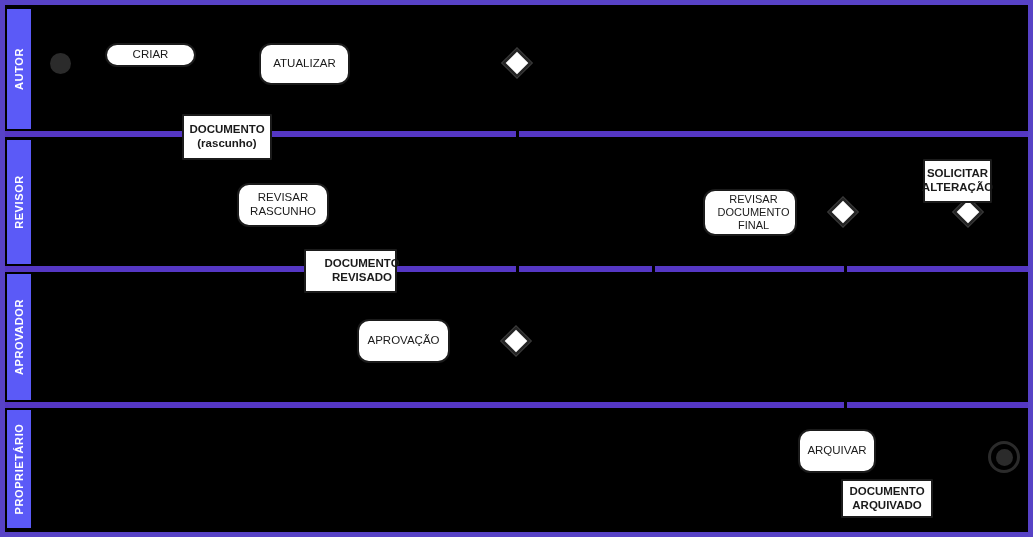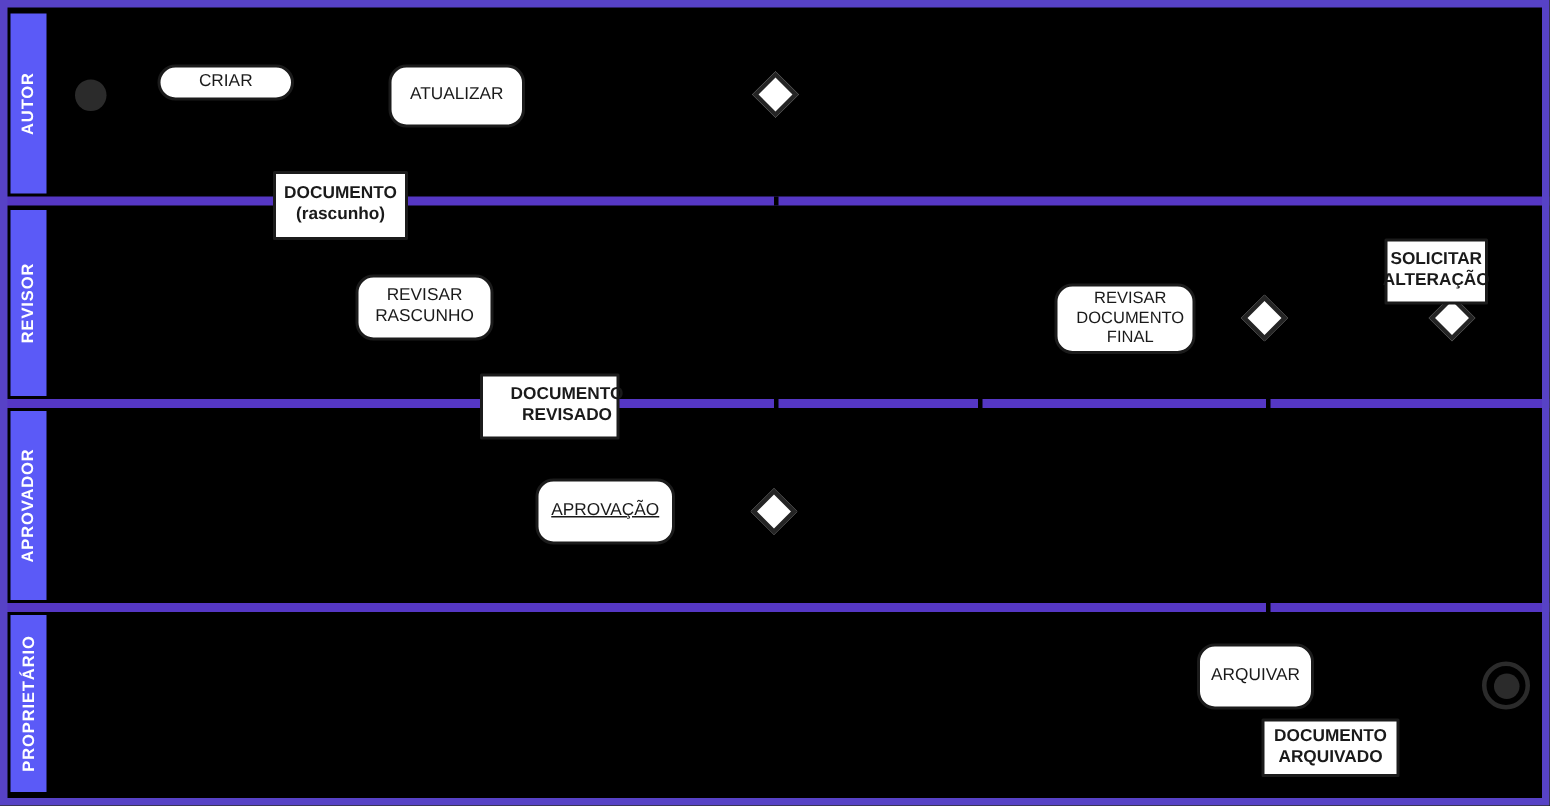--- a/index.html
+++ b/index.html
@@ -180,23 +180,23 @@
   <div class="task" style="left:105px;top:43px;width:91px;height:24px;">CRIAR</div>
   <div class="task" style="left:259px;top:43px;width:91px;height:42px;">ATUALIZAR</div>
   <div class="gateway" style="left:506px;top:52px;"></div>
   <div class="doclabel" style="left:182px;top:114px;width:90px;height:46px;">DOCUMENTO (rascunho)</div>
   <div class="doclabel" style="left:923px;top:115px;width:69px;height:44px;margin-top:44px;">SOLICITAR ALTERAÇÃO</div>
 
   <div class="task" style="left:237px;top:183px;width:92px;height:44px;">REVISAR RASCUNHO</div>
   <div class="task small-task" style="left:703px;top:189px;width:94px;height:47px;padding-left:12px;">REVISAR DOCUMENTO FINAL</div>
   <div class="gateway" style="left:832px;top:201px;"></div>
   <div class="gateway" style="left:957px;top:201px;"></div>
-  <div class="doclabel" style="left:320px;top:249px;width:93px;height:44px;padding-left:27px;">DOCUMENTO REVISADO</div>
-
-  <div class="task" style="left:357px;top:319px;width:93px;height:44px;text-decoration:underline;">APROVAÇÃO</div>
+  <div class="doclabel" style="left:304px;top:249px;width:93px;height:44px;padding-left:27px;">DOCUMENTO REVISADO</div>
+
+  <div class="task" style="left:357px;top:319px;width:93px;height:44px;">APROVAÇÃO</div>
   <div class="gateway" style="left:505px;top:330px;"></div>
 
   <div class="task" style="left:798px;top:429px;width:78px;height:44px;">ARQUIVAR</div>
   <div class="event-end" style="left:988px;top:441px;">
     <div class="dot"></div>
   </div>
   <div class="doclabel" style="left:841px;top:479px;width:92px;height:39px;">DOCUMENTO ARQUIVADO</div>
 
   <div class="frame"></div>
 </div>

